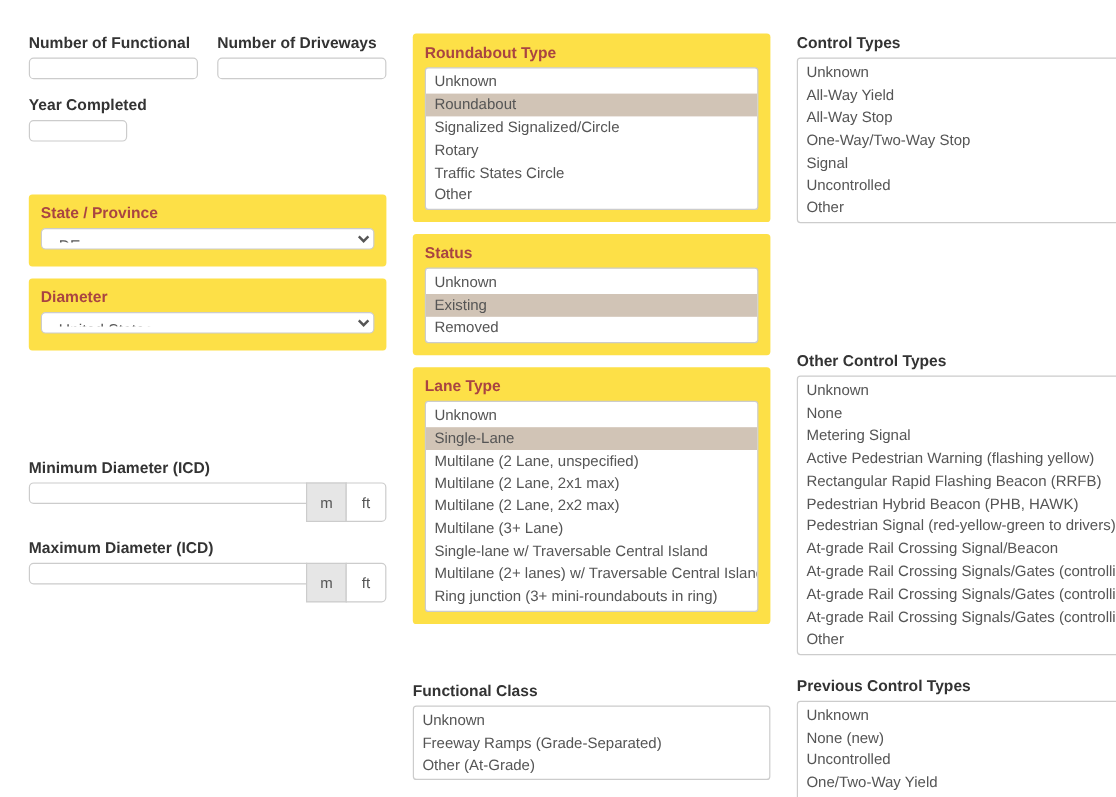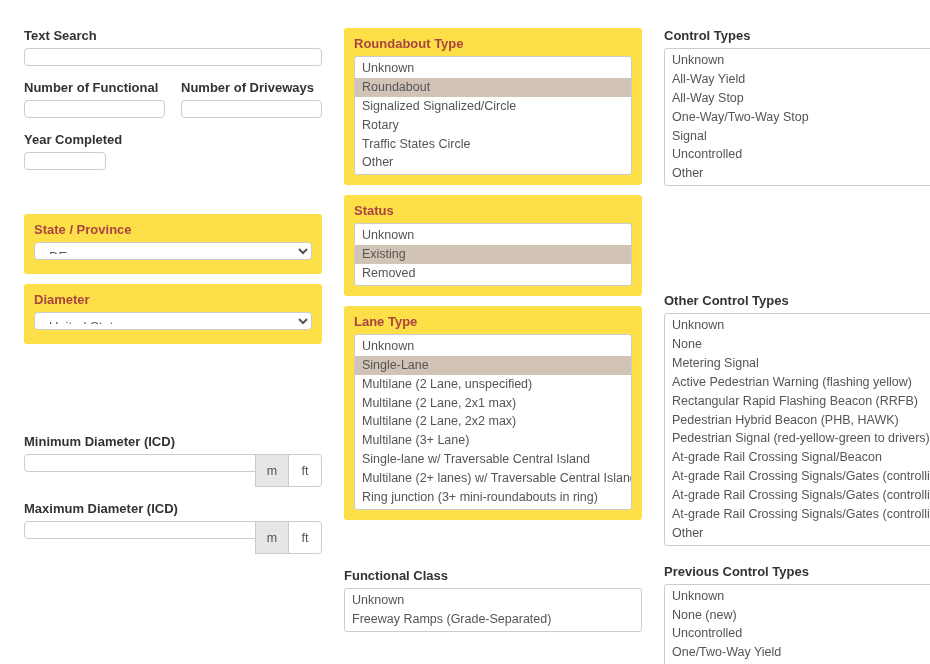--- a/index.html
+++ b/index.html
@@ -101,24 +101,20 @@
       align-items: start;
     }
     .left-side { display: flex; flex-direction: column; }
   </style>
 </head>
 <body>
 
 <div class="grid">
 
   <div class="left-side">
-    <div class="field">
-      <label class="field-label">Text Search</label>
-      <input type="text" style="">
-    </div>
 
     <div class="pair">
       <div class="field">
         <label class="field-label">Number of Functional</label>
         <input type="text" class="short-input" style="width: 100% !important;">
       </div>
       <div class="field">
         <label class="field-label">Number of Driveways</label>
         <input type="text" class="short-input" style="width: 100% !important;">
       </div>
@@ -206,20 +202,21 @@
         </div>
     </div>
 
     <div style="height:38px"></div>
 
     <div class="field">
       <label class="field-label">Functional Class</label>
       <div class="listbox">
           <div class="opt">Unknown</div>
           <div class="opt">Freeway Ramps (Grade-Separated)</div>
+          <div class="opt">Other (At-Grade)</div>
         </div>
     </div>
   </div>
 
   <div>
     <div class="field">
       <label class="field-label">Control Types</label>
       <div class="listbox">
           <div class="opt">Unknown</div>
           <div class="opt">All-Way Yield</div>

